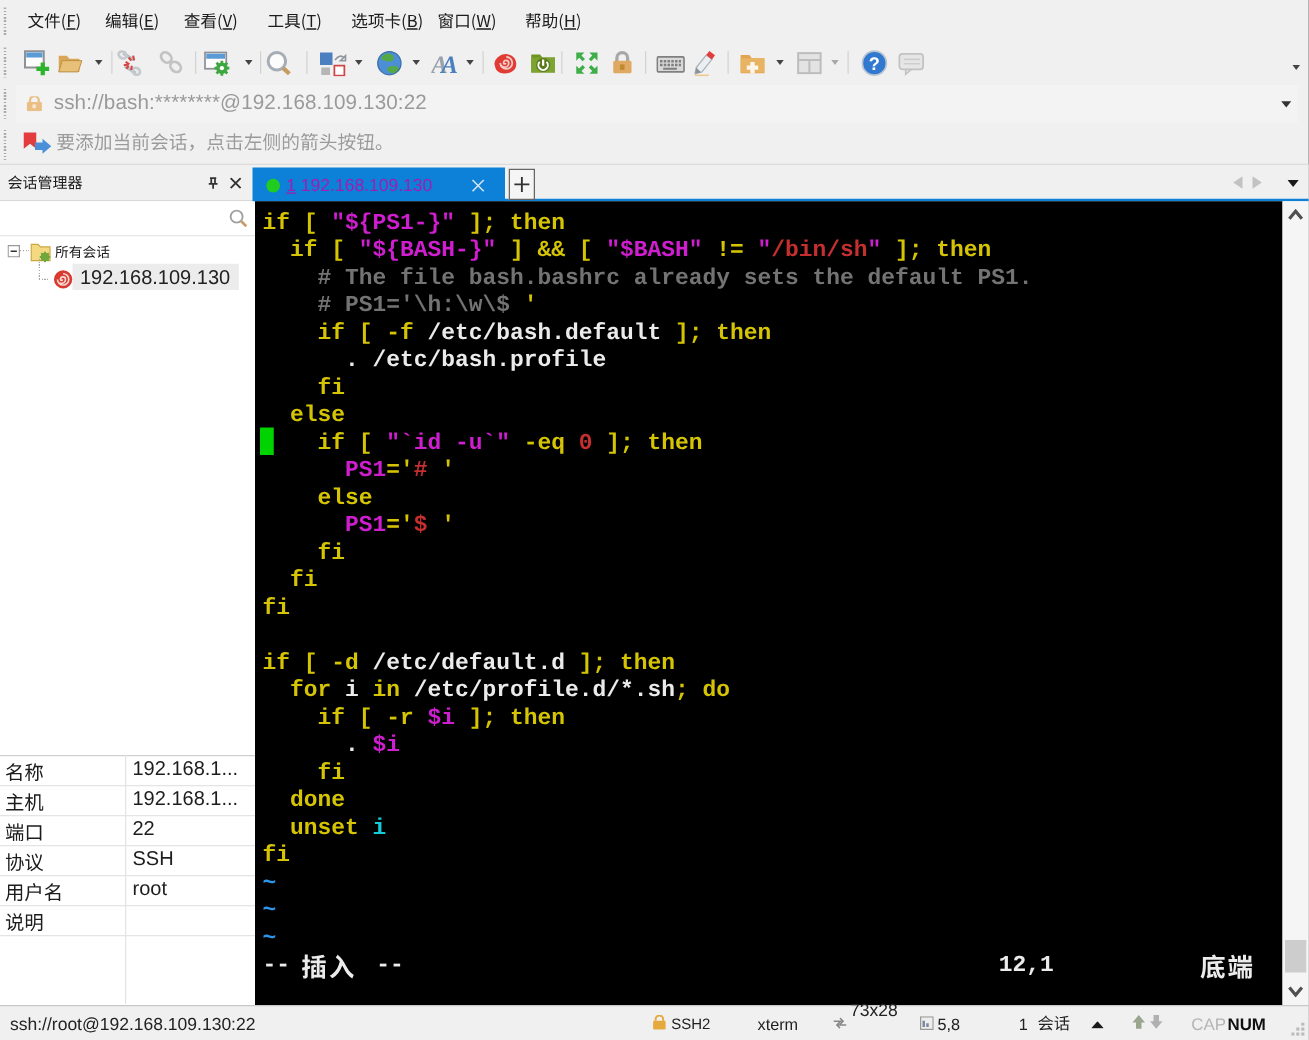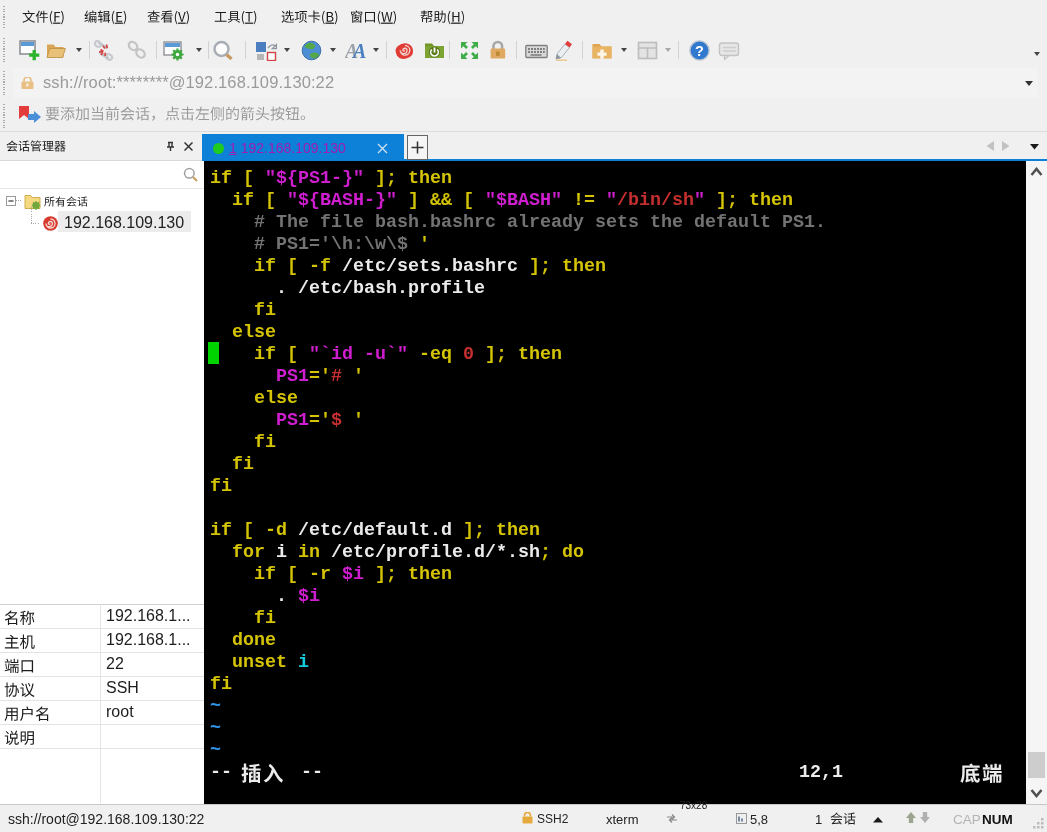--- a/index.html
+++ b/index.html
@@ -181,21 +181,21 @@
 <path d="M5 7.5 h13 M5 11 h13" stroke="#cdcdcd" stroke-width="1.3"></path>
   </svg>
 <div class="dd" style="left:1034px;top:52px"></div>
 <div class="abs" style="left:13px;top:68px;width:1025px;height:30px;background:#f3f3f3"></div>
 <div class="grip" style="top:71px;height:24px"></div>
 <svg class="abs" style="left:21px;top:77px" width="13" height="12">
 <rect x="0.5" y="4.5" width="12" height="7.5" rx="1" fill="#e9bf85"></rect>
 <path d="M3 4.5 V3.4 a3.5 3.5 0 0 1 7 0 v1.1" fill="none" stroke="#e9bf85" stroke-width="1.8"></path>
 <rect x="5" y="6.5" width="2.6" height="3" fill="#f7ead2"></rect>
   </svg>
-<div class="abs" style="left:43px;top:73px;font-size:16.5px;color:#9a9a9a;letter-spacing:0.1px">ssh://root:********@192.168.109.130:22</div>
+<div class="abs" style="left:43px;top:73px;font-size:16.5px;color:#9a9a9a;letter-spacing:0.1px">ssh://bash:********@192.168.109.130:22</div>
 <div class="dd" style="left:1025px;top:81px;border-left-width:4px;border-right-width:4px;border-top-width:5px;border-top-color:#333"></div>
 <div class="abs" style="left:0;top:99px;width:1047px;height:33px;border-bottom:1px solid #dcdcdc"></div>
 <div class="grip" style="top:104px;height:24px"></div>
 <svg class="abs" style="left:18px;top:105px" width="23" height="22">
 <path d="M1 1 h10 v13 l-5-4 -5 4z" fill="#e23c3c"></path>
 <path d="M10 9 l6-0 v-3 l7 6 -7 6 v-3 l-6 0z" fill="#4a90d9"></path>
   </svg>
 <svg style="position:absolute;left:45px;top:106px" width="270.0" height="16.8" viewBox="0 0 270.0 16.8">
     <path d="M10.1 9.7C9.6 10.6 8.9 11.3 8 11.8C6.9 11.5 5.8 11.3 4.6 11.1C5 10.7 5.3 10.2 5.7 9.7ZM1.8 3.5V7.4H5.8C5.6 7.8 5.3 8.3 5 8.7H0.8V9.7H4.4C3.8 10.5 3.3 11.1 2.8 11.7C4.1 11.9 5.3 12.2 6.5 12.5C5 13 3.2 13.3 0.9 13.4C1.1 13.6 1.3 14.1 1.3 14.4C4.2 14.1 6.4 13.7 8.1 12.9C10 13.4 11.7 13.9 12.9 14.4L13.9 13.5C12.7 13.1 11.1 12.6 9.3 12.1C10.2 11.5 10.9 10.7 11.3 9.7H14.2V8.7H6.3C6.6 8.3 6.8 7.9 7 7.6L6.3 7.4H13.3V3.5H9.7V2.2H13.9V1.2H1V2.2H5.1V3.5ZM6.2 2.2H8.6V3.5H6.2ZM2.9 4.5H5.1V6.5H2.9ZM6.2 4.5H8.6V6.5H6.2ZM9.7 4.5H12.2V6.5H9.7Z M21.1 8.9C20.8 10 20.1 11.3 19.2 12.1L20 12.7C21 11.8 21.6 10.4 22 9.2ZM24.6 9.4C25.1 10.4 25.5 11.7 25.6 12.6L26.5 12.3C26.4 11.4 26 10.1 25.5 9.1ZM26.5 9C27.3 10.1 28.2 11.7 28.6 12.7L29.5 12.3C29.2 11.2 28.3 9.7 27.4 8.6ZM23 7.2V13.2C23 13.3 22.9 13.4 22.7 13.4C22.5 13.4 21.9 13.4 21.1 13.4C21.3 13.7 21.4 14.1 21.4 14.4C22.5 14.4 23.1 14.4 23.5 14.2C23.9 14.1 24 13.8 24 13.2V7.2ZM16.3 1.5C17.1 2 18.2 2.7 18.7 3.2L19.4 2.3C18.8 1.8 17.8 1.1 16.9 0.7ZM15.6 5.6C16.5 6 17.6 6.6 18.1 7.1L18.7 6.2C18.2 5.7 17.1 5.1 16.2 4.8ZM15.9 13.6 16.9 14.2C17.6 12.9 18.3 11.1 18.9 9.6L18 9C17.4 10.6 16.5 12.5 15.9 13.6ZM19.9 1.5V2.5H23.2C23.1 3.2 22.8 3.9 22.5 4.5H19.2V5.6H22C21.2 6.8 20.2 7.8 18.8 8.5C19 8.7 19.4 9.1 19.5 9.4C21.2 8.5 22.4 7.2 23.2 5.6H25.1C26 7.1 27.4 8.5 28.8 9.1C29 8.9 29.3 8.5 29.6 8.3C28.3 7.8 27.1 6.7 26.3 5.6H29.3V4.5H23.8C24 3.9 24.2 3.2 24.4 2.5H28.8V1.5Z M38.6 2.5V14.2H39.7V13.1H42.6V14.1H43.7V2.5ZM39.7 12V3.6H42.6V12ZM32.9 0.8 32.9 3.4H30.8V4.5H32.9C32.8 8.3 32.3 11.7 30.4 13.6C30.7 13.8 31.1 14.2 31.3 14.4C33.3 12.2 33.8 8.6 34 4.5H36.3C36.1 10.3 36 12.4 35.7 12.8C35.5 13 35.4 13.1 35.2 13C34.9 13 34.3 13 33.6 13C33.8 13.3 33.9 13.8 33.9 14.1C34.6 14.2 35.2 14.2 35.7 14.1C36.1 14.1 36.4 13.9 36.7 13.5C37.1 12.9 37.2 10.7 37.4 4C37.4 3.9 37.4 3.4 37.4 3.4H34L34 0.8Z M46.8 1.7C47.6 2.7 48.4 4.2 48.8 5.2L49.8 4.7C49.5 3.7 48.7 2.3 47.8 1.3ZM57 1.1C56.6 2.3 55.7 3.9 55.1 4.9L56.1 5.2C56.7 4.3 57.6 2.8 58.2 1.5ZM46.7 12.6V13.8H56.9V14.4H58V5.9H53.1V0.6H51.9V5.9H47V7H56.9V9.2H47.5V10.3H56.9V12.6Z M69.1 5.5V11.6H70.1V5.5ZM72.1 5V13C72.1 13.2 72 13.3 71.8 13.3C71.5 13.3 70.7 13.3 69.8 13.3C70 13.6 70.2 14 70.2 14.3C71.4 14.4 72.1 14.3 72.6 14.1C73 14 73.2 13.6 73.2 13V5ZM70.8 0.5C70.5 1.3 69.9 2.2 69.4 3H64.9L65.7 2.7C65.4 2.1 64.7 1.2 64.2 0.6L63.1 1C63.7 1.6 64.2 2.4 64.5 3H60.8V4H74.2V3H70.7C71.1 2.4 71.6 1.6 72 0.9ZM66.1 8.7V10.2H62.8V8.7ZM66.1 7.8H62.8V6.3H66.1ZM61.7 5.4V14.3H62.8V11.1H66.1V13.1C66.1 13.3 66.1 13.3 65.9 13.3C65.7 13.4 65 13.4 64.2 13.3C64.4 13.6 64.5 14.1 64.6 14.3C65.6 14.3 66.3 14.3 66.7 14.1C67.1 14 67.2 13.7 67.2 13.1V5.4Z M77.4 14.1C77.9 13.9 78.8 13.8 86.7 13.1C87.1 13.6 87.4 14 87.6 14.4L88.6 13.8C87.9 12.6 86.5 11 85.1 9.8L84.2 10.3C84.8 10.9 85.4 11.5 85.9 12.1L79.1 12.7C80.2 11.7 81.2 10.5 82.2 9.2H88.8V8.1H76.3V9.2H80.6C79.7 10.6 78.5 11.8 78.1 12.1C77.6 12.6 77.3 12.8 77 12.9C77.1 13.2 77.3 13.8 77.4 14.1ZM82.6 0.6C81.2 2.6 78.6 4.5 75.6 5.8C75.9 6 76.3 6.4 76.5 6.7C77.3 6.3 78.2 5.9 79 5.4V6.3H86.1V5.2H79.2C80.4 4.4 81.6 3.5 82.5 2.4C83.4 3.4 84.7 4.4 86.1 5.2C86.9 5.8 87.8 6.2 88.7 6.6C88.8 6.3 89.2 5.8 89.4 5.6C87 4.7 84.6 3.1 83.2 1.7L83.6 1.1Z M91.5 1.7C92.2 2.4 93.2 3.3 93.6 3.9L94.4 3.1C93.9 2.5 93 1.6 92.2 1ZM96.3 8.8V14.4H97.4V13.8H102.3V14.3H103.5V8.8H100.4V6.3H104.4V5.2H100.4V2.3C101.6 2.1 102.7 1.9 103.6 1.6L102.8 0.7C101.1 1.3 98.1 1.7 95.5 2C95.6 2.2 95.7 2.7 95.8 2.9C96.9 2.8 98.1 2.7 99.3 2.5V5.2H95.5V6.3H99.3V8.8ZM97.4 12.8V9.8H102.3V12.8ZM90.6 5.3V6.4H92.7V11.6C92.7 12.3 92.2 12.9 91.9 13.1C92.1 13.3 92.5 13.7 92.6 14C92.8 13.7 93.2 13.3 95.8 11.3C95.7 11.1 95.4 10.7 95.3 10.4L93.8 11.6V5.3Z M107.4 14.8C108.9 14.2 110 13 110 11.4C110 10.3 109.5 9.7 108.7 9.7C108.1 9.7 107.5 10 107.5 10.8C107.5 11.5 108 11.8 108.7 11.8L108.9 11.8C108.8 12.8 108.2 13.5 107 14Z M123.6 6.2H131.4V8.9H123.6ZM125.1 11.3C125.3 12.3 125.4 13.5 125.4 14.3L126.6 14.1C126.5 13.4 126.4 12.1 126.2 11.2ZM128.2 11.3C128.6 12.2 129.1 13.5 129.3 14.2L130.3 13.9C130.2 13.2 129.7 12 129.2 11.1ZM131.3 11.2C132 12.1 132.9 13.5 133.2 14.3L134.3 13.8C133.9 13 133 11.7 132.3 10.8ZM122.7 10.9C122.2 12 121.4 13.2 120.6 13.9L121.7 14.4C122.5 13.6 123.2 12.3 123.7 11.2ZM122.5 5.2V10H132.5V5.2H128V3.3H133.7V2.2H128V0.6H126.8V5.2Z M137.2 8.7V13.5H146.6V14.4H147.8V8.7H146.6V12.4H143.1V7.5H149.1V6.4H143.1V4H148V2.9H143.1V0.6H142V2.9H137.1V4H142V6.4H136V7.5H142V12.4H138.4V8.7Z M155.6 0.6C155.4 1.5 155.2 2.4 155 3.3H151V4.4H154.8C154 7.5 152.7 10.6 150.4 12.6C150.7 12.8 151 13.2 151.2 13.5C152.9 11.9 154.2 9.7 155 7.3V8.4H158.4V12.9H153.5V14H164.2V12.9H159.5V8.4H163.6V7.3H155.1C155.4 6.3 155.7 5.4 156 4.4H163.9V3.3H156.2C156.4 2.5 156.6 1.6 156.7 0.8Z M172.2 11.7C172.9 12.5 173.7 13.6 174.1 14.2L174.8 13.7C174.4 13.1 173.6 12 172.9 11.2ZM169.4 1.5V10.9H170.3V2.4H173.6V10.9H174.5V1.5ZM177.9 0.7V13.1C177.9 13.3 177.8 13.4 177.6 13.4C177.4 13.4 176.8 13.4 176.1 13.4C176.2 13.6 176.3 14.1 176.4 14.4C177.4 14.4 178 14.3 178.3 14.2C178.7 14 178.8 13.7 178.8 13.1V0.7ZM175.7 2V11H176.6V2ZM171.5 3.4V8.5C171.5 10.3 171.2 12.4 168.9 13.7C169.1 13.9 169.4 14.2 169.5 14.4C172 12.9 172.3 10.6 172.3 8.5V3.4ZM168 0.6C167.4 2.9 166.5 5.2 165.4 6.7C165.6 7 165.9 7.6 166 7.8C166.4 7.3 166.8 6.6 167.1 5.9V14.4H168V3.8C168.4 2.8 168.8 1.8 169 0.9Z M188.3 6.9C189.1 7.9 190.1 9.4 190.6 10.4L191.5 9.8C191 8.9 190 7.4 189.2 6.4ZM183.6 0.6C183.5 1.3 183.2 2.3 183 3H181.3V14H182.3V12.8H186.5V3H184C184.3 2.4 184.6 1.5 184.8 0.8ZM182.3 4H185.5V7.2H182.3ZM182.3 11.8V8.2H185.5V11.8ZM189 0.5C188.5 2.6 187.7 4.7 186.6 6C186.9 6.2 187.4 6.5 187.6 6.7C188.1 5.9 188.6 5 189 4H192.8C192.7 10 192.4 12.3 191.9 12.8C191.8 13 191.6 13.1 191.3 13.1C190.9 13.1 190.1 13.1 189.1 13C189.3 13.3 189.4 13.8 189.4 14.1C190.3 14.1 191.2 14.2 191.7 14.1C192.2 14.1 192.5 13.9 192.9 13.5C193.5 12.8 193.7 10.4 193.9 3.5C193.9 3.4 193.9 3 193.9 3H189.4C189.6 2.3 189.9 1.5 190.1 0.8Z M204 7.5V12.1H205.1V7.5ZM207.1 7V13C207.1 13.2 207 13.3 206.8 13.3C206.6 13.3 205.8 13.3 204.9 13.3C205.1 13.6 205.3 14 205.3 14.3C206.4 14.3 207.1 14.3 207.6 14.1C208.1 14 208.2 13.6 208.2 13V7ZM205.1 3.9C204.9 4.3 204.5 4.9 204.2 5.4H200.6C200.4 4.9 199.9 4.3 199.5 3.9L198.5 4.3C198.8 4.6 199.1 5 199.3 5.4H195.7V6.3H209.3V5.4H205.4C205.7 5 206 4.7 206.2 4.3ZM201.1 8V9.1H198V8ZM196.9 7.2V14.4H198V12H201.1V13.1C201.1 13.3 201.1 13.3 200.9 13.3C200.7 13.3 200.2 13.3 199.6 13.3C199.7 13.6 199.8 14 199.9 14.3C200.7 14.3 201.3 14.3 201.7 14.1C202.1 13.9 202.2 13.7 202.2 13.1V7.2ZM198 10H201.1V11.1H198ZM198.1 0.5C197.6 1.7 196.7 2.9 195.7 3.7C196 3.8 196.4 4.2 196.7 4.3C197.2 3.9 197.7 3.3 198.1 2.6H199.1C199.4 3.1 199.6 3.7 199.7 4.1L200.7 3.7C200.6 3.4 200.5 3 200.3 2.6H202.3V1.7H198.7C198.9 1.3 199.1 1 199.2 0.8ZM203.8 0.5C203.5 1.6 202.8 2.8 201.9 3.5C202.2 3.7 202.6 4 202.8 4.2C203.3 3.8 203.7 3.2 204 2.6H205.4C205.7 3.2 206.1 3.8 206.3 4.2L207.2 3.7C207.1 3.4 206.8 3 206.6 2.6H209.1V1.7H204.6C204.7 1.3 204.8 1 204.9 0.7Z M218.1 10.7C220.1 11.7 222.2 13 223.4 14.2L224.1 13.3C222.9 12.2 220.7 10.9 218.7 9.9ZM212.9 2.1C214.1 2.5 215.6 3.3 216.3 3.9L217 3C216.2 2.4 214.7 1.7 213.5 1.3ZM211.5 4.8C212.7 5.3 214.2 6.1 214.9 6.7L215.7 5.8C214.9 5.2 213.4 4.5 212.2 4ZM210.9 7.5V8.5H217.2C216.4 10.8 214.7 12.5 210.8 13.4C211.1 13.6 211.4 14.1 211.5 14.3C215.8 13.3 217.6 11.3 218.4 8.5H224.2V7.5H218.7C219.1 5.5 219.1 3.3 219.1 0.8H217.9C217.9 3.4 217.9 5.6 217.5 7.5Z M236.6 7.5C236.3 8.9 235.8 10 235.1 10.9C234.3 10.5 233.5 10.1 232.7 9.7C233.1 9 233.4 8.3 233.8 7.5ZM231.3 10C232.2 10.5 233.3 11.1 234.3 11.7C233.4 12.5 232.1 13.1 230.4 13.4C230.6 13.7 230.8 14.2 230.9 14.4C232.8 13.9 234.2 13.3 235.3 12.3C236.6 13 237.8 13.8 238.5 14.4L239.3 13.6C238.5 13 237.4 12.2 236.1 11.5C236.9 10.5 237.5 9.2 237.8 7.5H239.4V6.5H234.2C234.5 5.7 234.7 5 234.9 4.3L233.8 4.1C233.6 4.9 233.3 5.7 233 6.5H230.3V7.5H232.5C232.1 8.5 231.7 9.4 231.3 10ZM230.7 2.5V5.4H231.8V3.5H238.1V5.4H239.2V2.5H235.7C235.5 1.9 235.3 1.2 235 0.5L233.9 0.7C234.1 1.3 234.3 1.9 234.4 2.5ZM227.7 0.6V3.6H225.6V4.7H227.7V8.4L225.4 9L225.7 10.1L227.7 9.5V13.1C227.7 13.3 227.6 13.4 227.4 13.4C227.2 13.4 226.6 13.4 225.9 13.4C226 13.7 226.2 14.1 226.2 14.4C227.2 14.4 227.8 14.4 228.2 14.2C228.6 14 228.7 13.7 228.7 13.1V9.2L230.7 8.6L230.5 7.6L228.7 8.1V4.7H230.4V3.6H228.7V0.6Z M252.6 2.4C252.5 3.7 252.4 5.2 252.3 6.6H249.7C249.9 5.1 250 3.7 250.2 2.4ZM245.4 12.9V14H254.4V12.9H252.8C253.2 9.8 253.5 4.9 253.7 1.4H253.1L246.4 1.3V2.4H249C248.9 3.7 248.8 5.1 248.6 6.6H246.5V7.7H248.5C248.3 9.6 248 11.4 247.8 12.9ZM252.2 7.7C252 9.6 251.9 11.4 251.7 12.9H248.9C249.1 11.4 249.4 9.6 249.6 7.7ZM242.4 0.6C242 2.1 241.2 3.6 240.4 4.6C240.6 4.8 240.9 5.4 241 5.6C241.5 5 242 4.2 242.4 3.4H246.1V2.3H242.9C243.1 1.8 243.3 1.4 243.4 0.9ZM240.7 8.1V9.1H243V12.1C243 12.8 242.4 13.3 242.2 13.5C242.4 13.7 242.6 14.1 242.7 14.3C243 14 243.4 13.8 246 12.1C245.9 11.9 245.8 11.5 245.7 11.2L244 12.2V9.1H246.1V8.1H244V6H245.7V5H241.5V6H243V8.1Z M257.9 9.5C256.7 9.5 255.6 10.6 255.6 11.8C255.6 13.1 256.7 14.1 257.9 14.1C259.2 14.1 260.2 13.1 260.2 11.8C260.2 10.6 259.2 9.5 257.9 9.5ZM257.9 13.3C257.1 13.3 256.4 12.7 256.4 11.8C256.4 11 257.1 10.3 257.9 10.3C258.8 10.3 259.4 11 259.4 11.8C259.4 12.7 258.8 13.3 257.9 13.3Z" fill="#9a9a9a"></path>
   </svg>
@@ -290,21 +290,21 @@
   </svg>
 <svg class="abs" style="left:1030px;top:144px" width="9" height="6">
     <path d="M0 0 h9 L4.5 5.5z" fill="#1a1a1a"></path>
   </svg>
 <div class="abs" style="left:204px;top:161px;width:822px;height:643px;background:#000"></div>
 <div class="abs" style="left:208px;top:342px;width:11px;height:22px;background:#00d400"></div>
 <pre class="abs" style="left:210px;top:168px;font-size:18.333px;line-height:22px;font-weight:bold;letter-spacing:0"><span class="y">if [ </span><span class="m">"${PS1-}"</span><span class="y"> ]; then</span>
 <span class="y">  if [ </span><span class="m">"${BASH-}"</span><span class="y"> ] &amp;&amp; [ </span><span class="m">"$BASH"</span><span class="y"> != </span><span class="m">"</span><span class="r">/bin/sh</span><span class="m">"</span><span class="y"> ]; then</span>
 <span class="b">    # The file bash.bashrc already sets the default PS1.</span>
 <span class="b">    # PS1='\h:\w\$ </span><span class="y">'</span>
-<span class="y">    if [ -f </span><span class="w">/etc/sets.bashrc</span><span class="y"> ]; then</span>
+<span class="y">    if [ -f </span><span class="w">/etc/bash.default</span><span class="y"> ]; then</span>
 <span class="w">      . /etc/bash.profile</span>
 <span class="y">    fi</span>
 <span class="y">  else</span>
 <span class="y">    if [ </span><span class="m">"`id -u`"</span><span class="y"> -eq </span><span class="r">0</span><span class="y"> ]; then</span>
 <span class="y">      </span><span class="m">PS1</span><span class="y">='</span><span class="r">#</span><span class="y"> </span><span class="y">'</span>
 <span class="y">    else</span>
 <span class="y">      </span><span class="m">PS1</span><span class="y">='</span><span class="r">$</span><span class="y"> </span><span class="y">'</span>
 <span class="y">    fi</span>
 <span class="y">  fi</span>
 <span class="y">fi</span>
@@ -344,21 +344,21 @@
 <div class="abs" style="left:8px;top:811px;font-size:14px;color:#222">ssh://root@192.168.109.130:22</div>
 <svg class="abs" style="left:522px;top:812px" width="11" height="12">
 <rect x="0.5" y="4.5" width="10" height="7" rx="1" fill="#e5a93d"></rect>
 <path d="M2.5 4.5 V3.4 a3 3 0 0 1 6 0 v1.1" fill="none" stroke="#e5a93d" stroke-width="1.6"></path>
   </svg>
 <div class="abs" style="left:537px;top:812px;font-size:12px;color:#222">SSH2</div>
 <div class="abs" style="left:606px;top:812px;font-size:13px;color:#222">xterm</div>
 <svg class="abs" style="left:666px;top:813px" width="12" height="11" fill="none" stroke="#888" stroke-width="1.2">
 <path d="M1 4 h7 M6 1.5 l2.5 2.5 -2.5 2.5 M11 7 h-7 M6 4.5 l-2.5 2.5 2.5 2.5"></path>
   </svg>
-<div class="abs" style="left:680px;top:800px;font-size:10px;color:#222">73x28</div>
+<div class="abs" style="left:680px;top:800px;font-size:14px;color:#222">73x28</div>
 <svg class="abs" style="left:736px;top:813px" width="11" height="11">
     <rect x="0.5" y="0.5" width="10" height="10" fill="#eee" stroke="#999"></rect>
     <path d="M2 8.5 h2 v-5 h-2z M5 8.5 h2 v-3 h-2z" fill="#7a8aa0"></path>
   </svg>
 <div class="abs" style="left:750px;top:812px;font-size:13px;color:#222">5,8</div>
 <div class="abs" style="left:815px;top:812px;font-size:13px;color:#222">1 </div>
 <svg style="position:absolute;left:829.5px;top:812px" width="26.0" height="14.6" viewBox="0 0 26.0 14.6">
     <path d="M2 12.2C2.5 12 3.3 12 10.2 11.4C10.5 11.8 10.7 12.1 10.9 12.5L11.8 11.9C11.2 11 10 9.6 8.8 8.5L8 9C8.5 9.4 9 10 9.5 10.5L3.5 11C4.5 10.1 5.4 9.1 6.2 8H11.9V7.1H1.2V8H4.9C4 9.2 3 10.2 2.7 10.5C2.3 10.9 2 11.1 1.7 11.2C1.8 11.5 2 12 2 12.2ZM6.6 0.5C5.4 2.3 3.1 3.9 0.5 5C0.8 5.2 1.1 5.6 1.3 5.8C2 5.5 2.7 5.1 3.4 4.7V5.5H9.6V4.5H3.6C4.7 3.8 5.7 3 6.5 2.1C7.3 2.9 8.4 3.8 9.6 4.5C10.3 5 11.1 5.4 11.8 5.7C12 5.4 12.3 5 12.5 4.8C10.4 4.1 8.3 2.7 7.1 1.4L7.5 0.9Z M14.3 1.5C14.9 2 15.8 2.9 16.2 3.4L16.8 2.7C16.4 2.2 15.6 1.4 14.9 0.9ZM18.4 7.6V12.5H19.4V11.9H23.7V12.4H24.7V7.6H22V5.4H25.5V4.5H22V2C23 1.8 24 1.6 24.8 1.4L24.1 0.6C22.6 1.1 20 1.5 17.7 1.7C17.8 1.9 18 2.3 18 2.5C19 2.4 20 2.3 21 2.2V4.5H17.7V5.4H21V7.6ZM19.4 11.1V8.5H23.7V11.1ZM13.6 4.6V5.5H15.4V10.1C15.4 10.7 14.9 11.2 14.7 11.3C14.9 11.5 15.1 11.9 15.2 12.1C15.4 11.9 15.8 11.6 18 9.8C17.9 9.6 17.7 9.3 17.6 9L16.3 10V4.6Z" fill="#222"></path>
   </svg>
 <svg class="abs" style="left:873px;top:817px" width="10" height="6">

